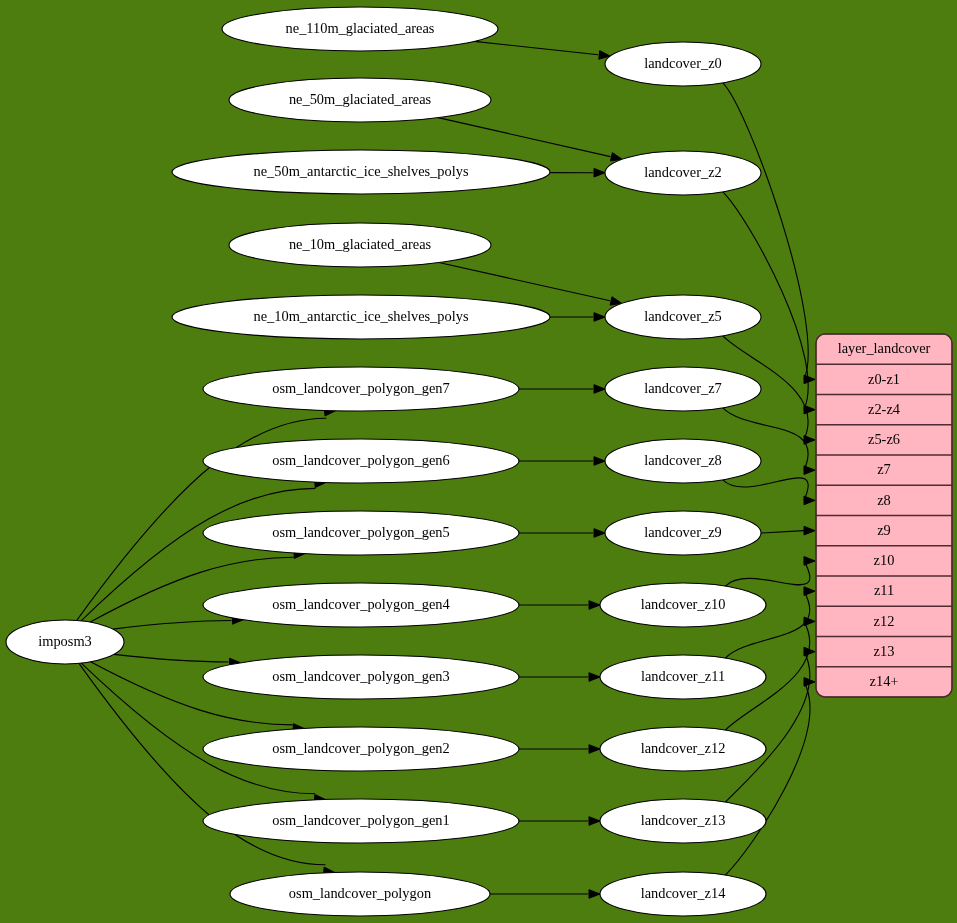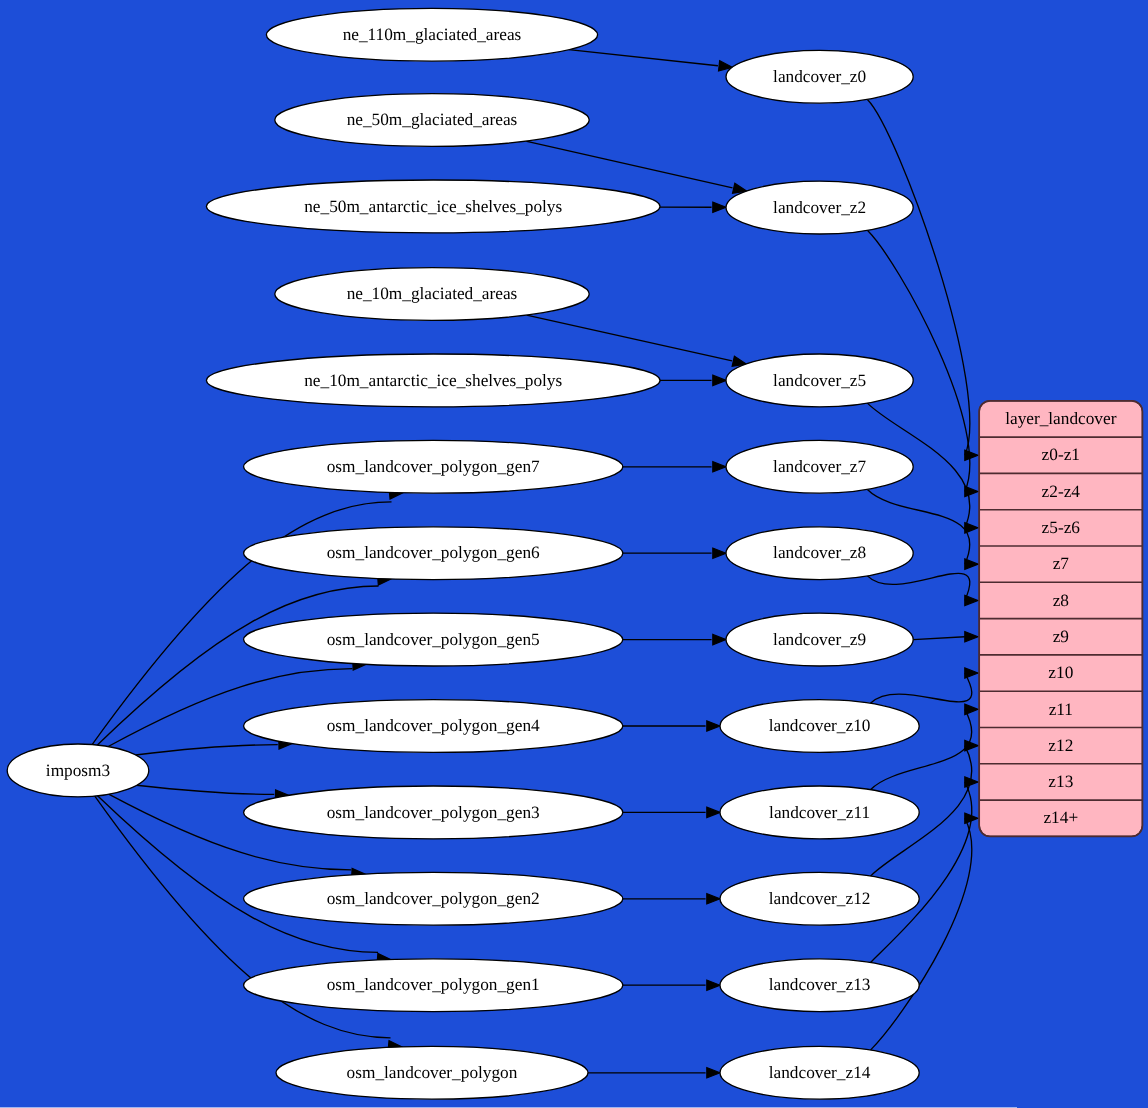--- a/index.html
+++ b/index.html
@@ -1,16 +1,16 @@
 <!DOCTYPE html>
 <html><head>
 <meta charset="utf-8">
 <style>
   html,body{margin:0;padding:0;background:#ffffff;}
-  #root{position:relative;width:957px;height:923px;background:#1d4ed8;
+  #root{position:relative;width:957px;height:923px;background:#4d7c0f;
         font-family:"Liberation Serif","DejaVu Serif",serif;}
   svg{display:block;}
   .node-ellipse{fill:#ffffff;stroke:#000000;stroke-width:1.1;}
   .node-label{font-family:"Liberation Serif","DejaVu Serif",serif;font-size:14.4px;fill:#000;
               text-anchor:middle;dominant-baseline:middle;}
   .edge{fill:none;stroke:#000000;stroke-width:1.1;}
   .arrowhead{fill:#000000;stroke:#000000;stroke-width:1;}
   .rec-body{fill:#ffb6c1;stroke:#4d2b30;stroke-width:1.1;}
   .rec-div{stroke:#4d2b30;stroke-width:1.3;}
   .rec-label{font-family:"Liberation Serif","DejaVu Serif",serif;font-size:14.4px;fill:#000;

